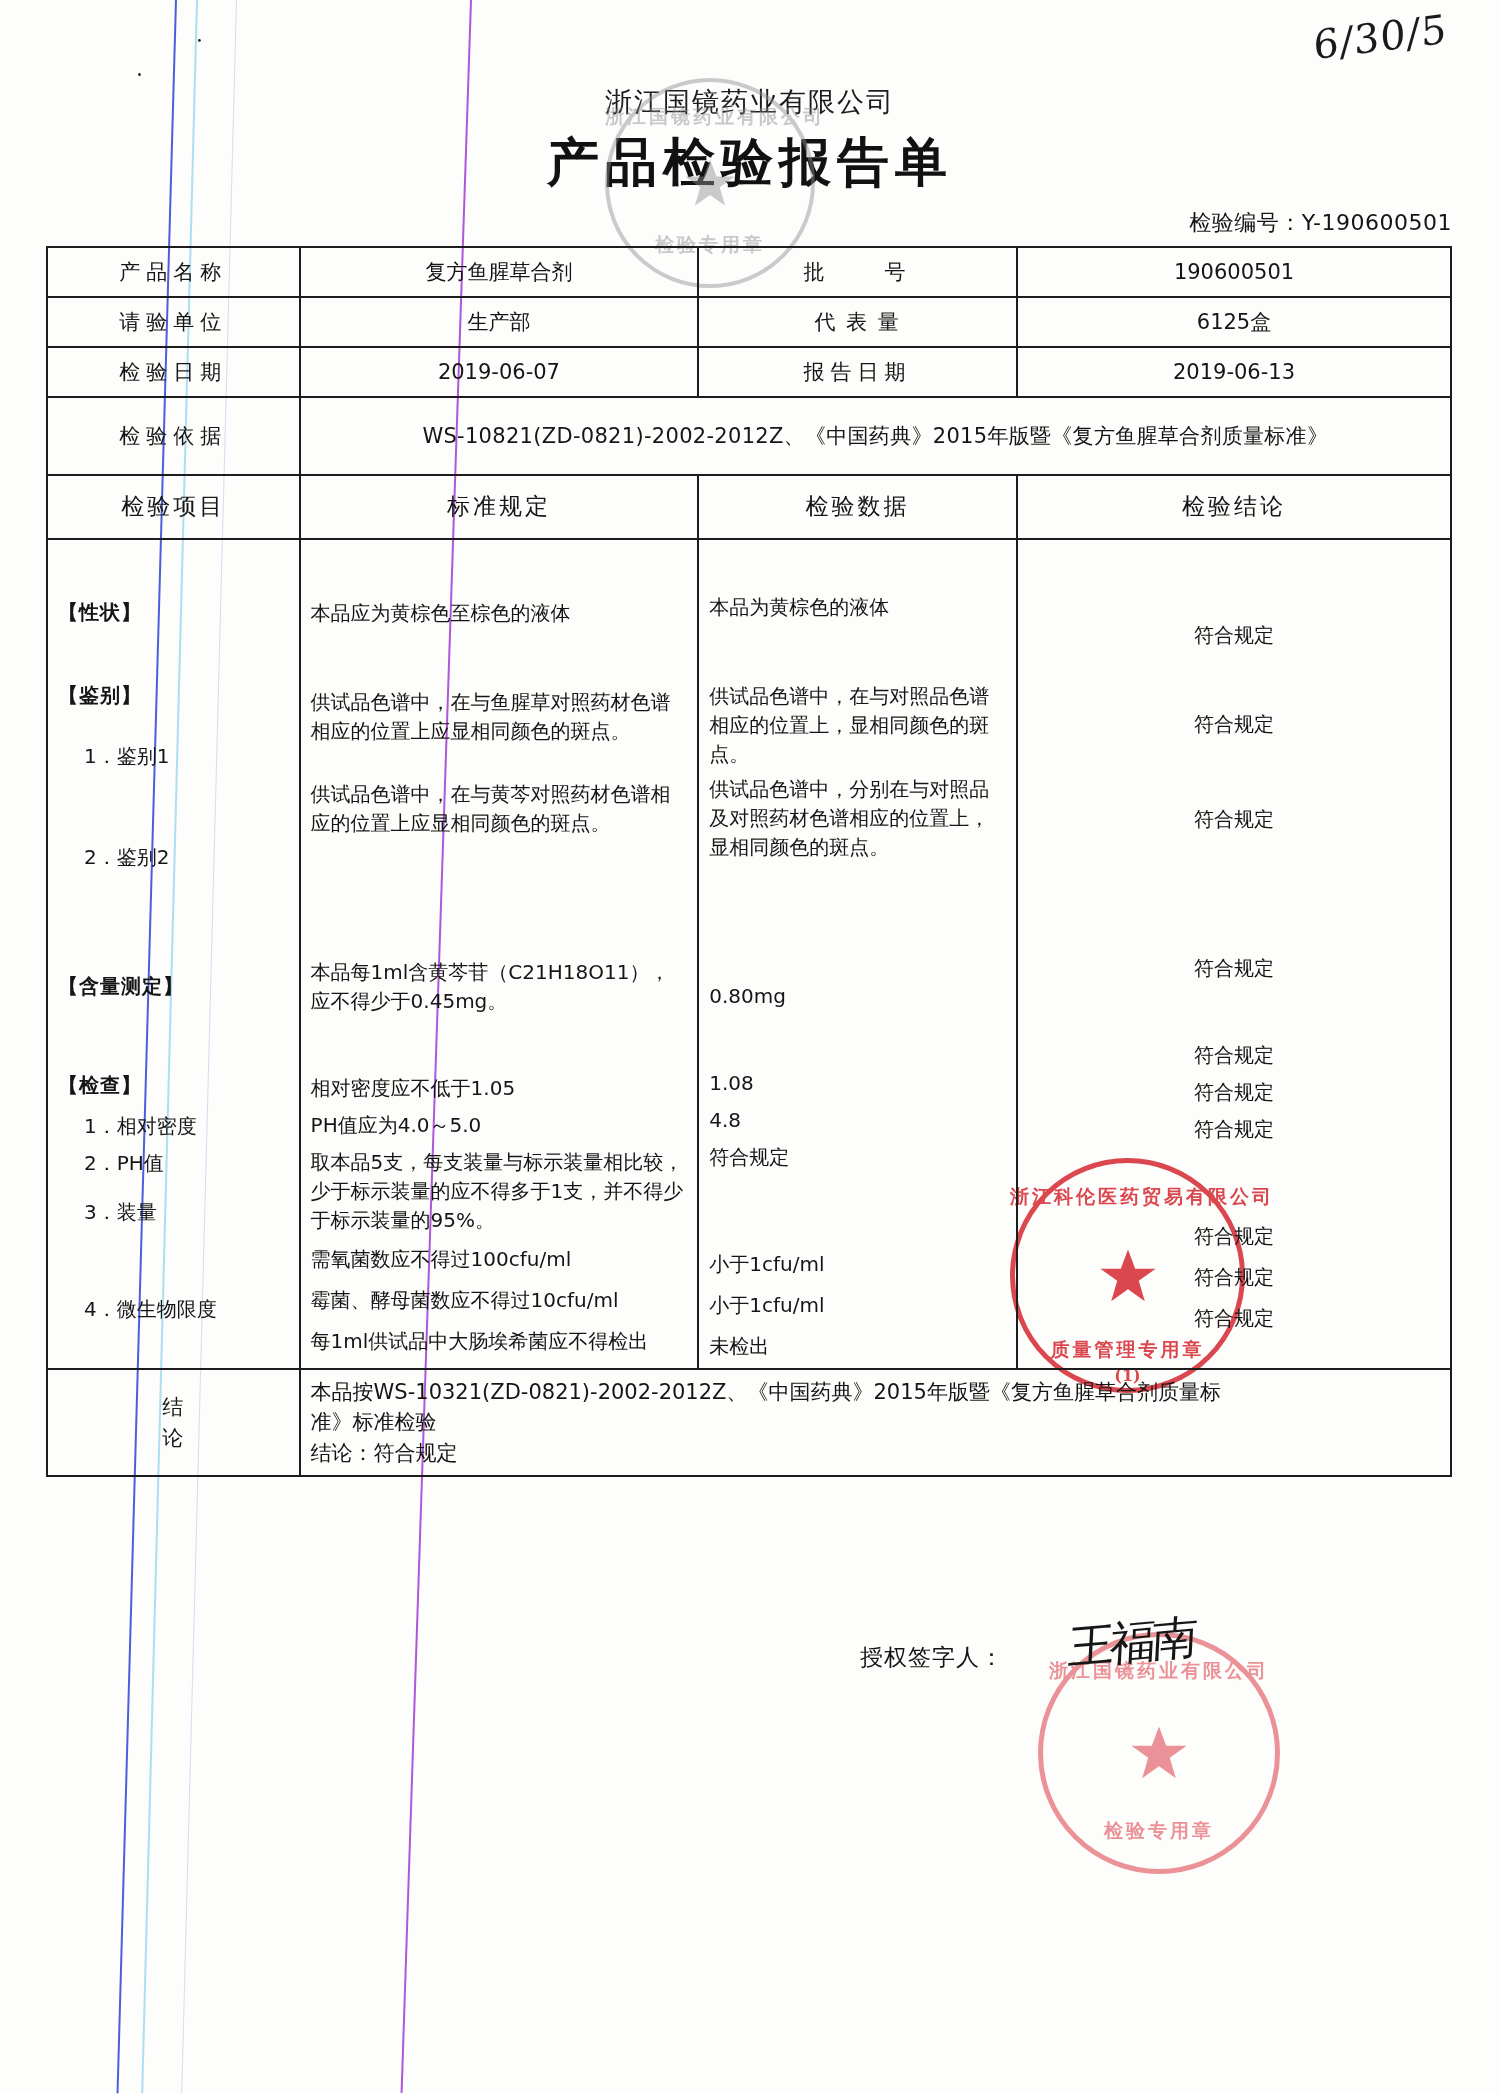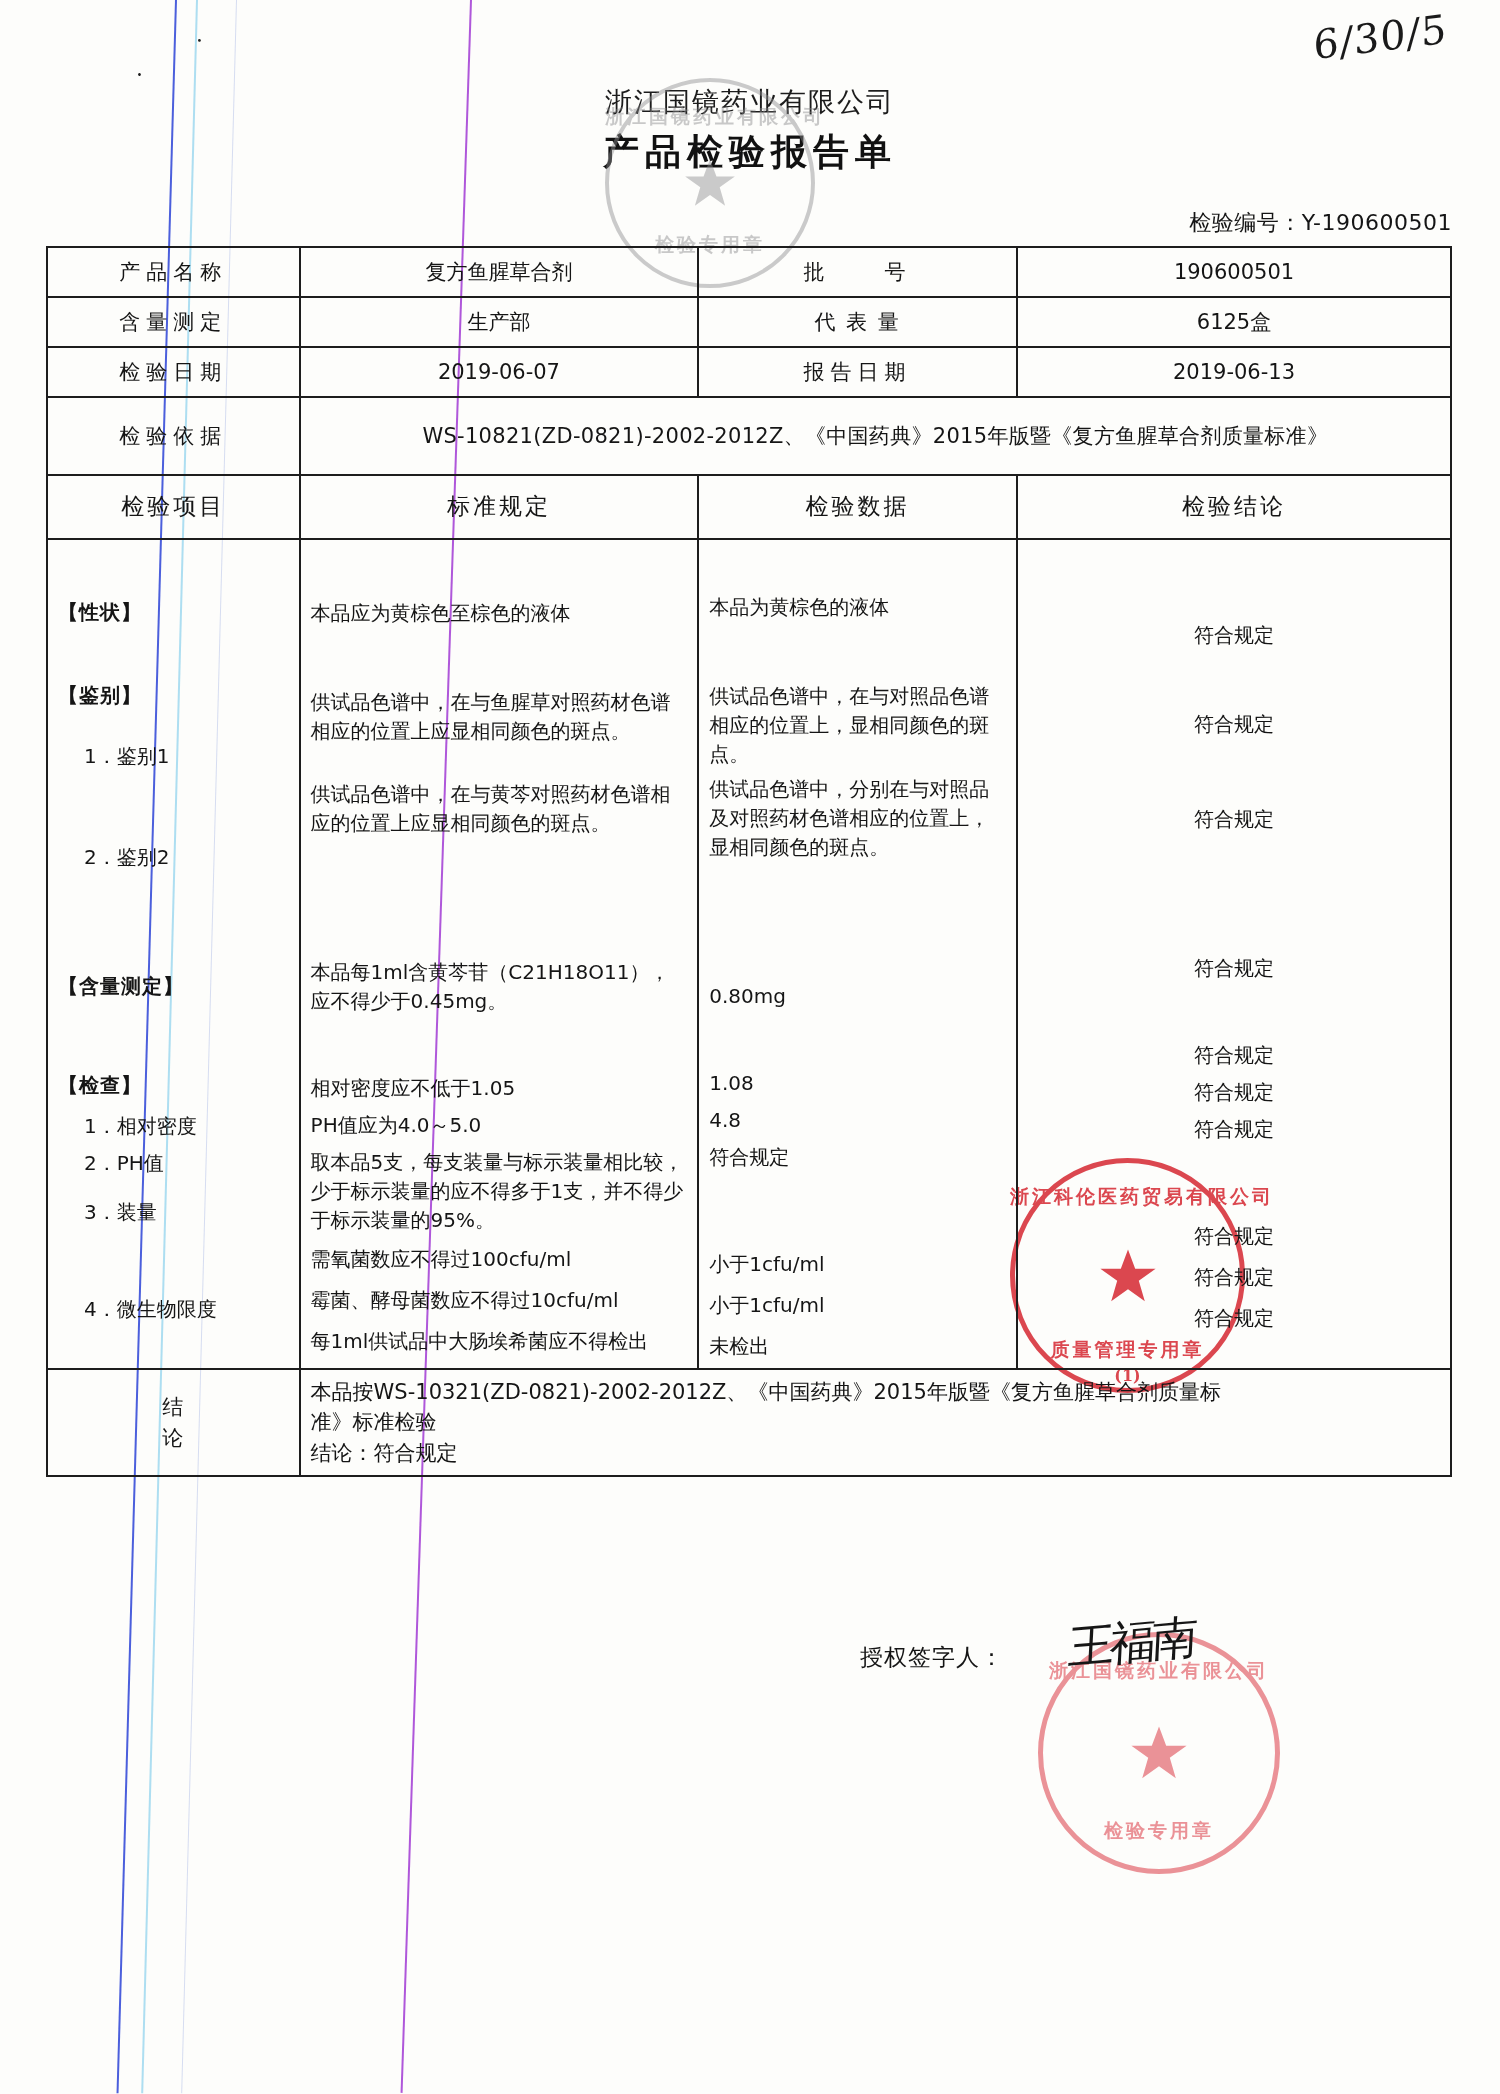--- a/index.html
+++ b/index.html
@@ -66,21 +66,21 @@
     letter-spacing: 2px;
     color: #1c1c1c;
     font-family: "DejaVu Sans", "Liberation Sans", sans-serif;
   }
   .doc-title {
     position: absolute;
     top: 128px;
     left: 0;
     width: 100%;
     text-align: center;
-    font-size: 36px;
+    font-size: 52px;
     letter-spacing: 6px;
     font-weight: 700;
     font-family: "DejaVu Serif", "Liberation Serif", serif;
     color: #111;
   }
   .report-no {
     position: absolute;
     top: 208px;
     right: 48px;
     font-size: 22px;
@@ -274,21 +274,21 @@
 
   <table class="main">
     <tbody>
       <tr class="row-h">
         <td class="lbl">产品名称</td>
         <td class="val-center">复方鱼腥草合剂</td>
         <td class="lbl" style="width:148px">批　　号</td>
         <td class="val-center" style="width:420px">190600501</td>
       </tr>
       <tr class="row-h">
-        <td class="lbl">含量测定</td>
+        <td class="lbl">请验单位</td>
         <td class="val-center">生产部</td>
         <td class="lbl lbl-wide">代 表 量</td>
         <td class="val-center">6125盒</td>
       </tr>
       <tr class="row-h">
         <td class="lbl">检验日期</td>
         <td class="val-center">2019-06-07</td>
         <td class="lbl">报告日期</td>
         <td class="val-center">2019-06-13</td>
       </tr>

